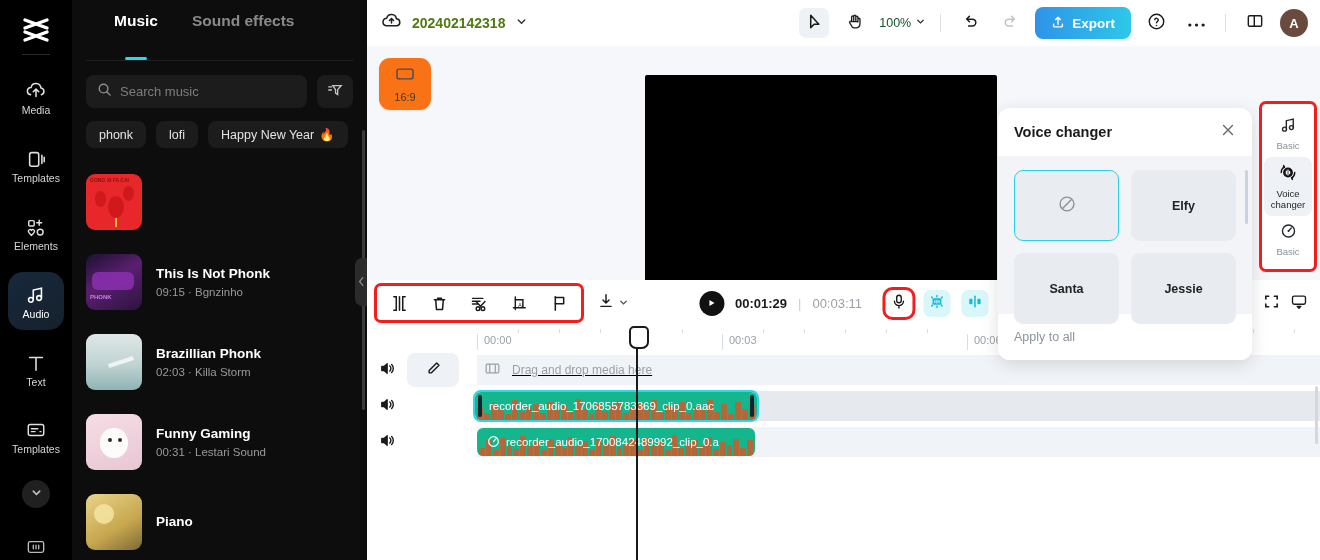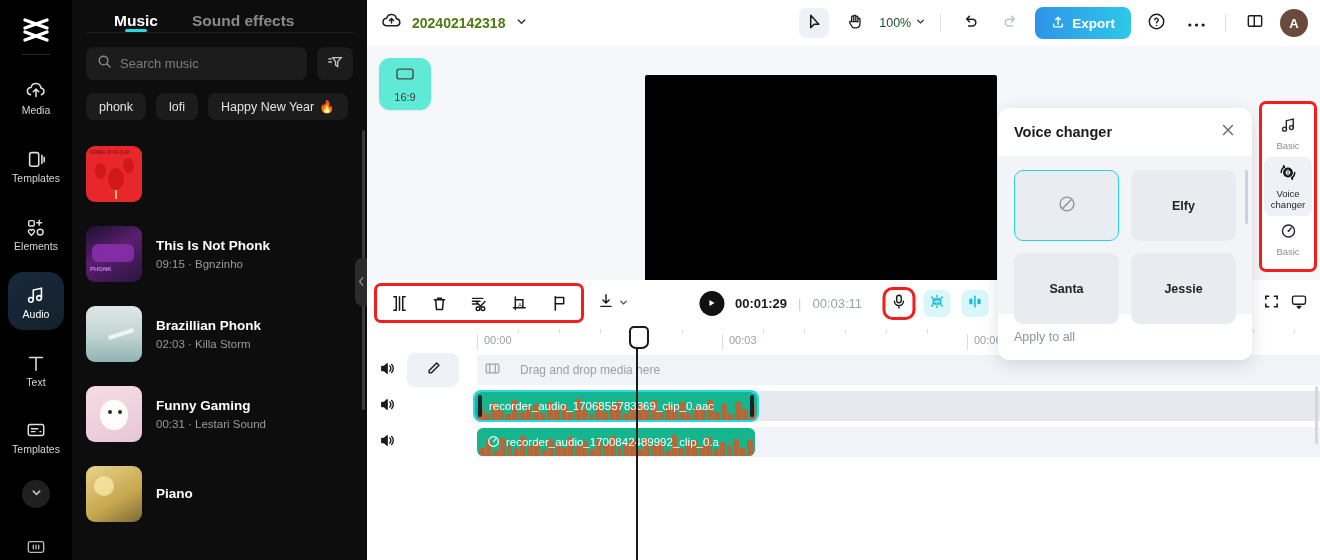--- a/index.html
+++ b/index.html
@@ -33,21 +33,21 @@
     display: flex; align-items: center; justify-content: center; margin-top: 4px; cursor: pointer;
   }
   .rail-kbd { margin-top: 30px; cursor: pointer; }
 
   
   .panel {
     width: 295px; height: 560px; background: #0d0d0d; flex: 0 0 295px;
     position: relative; overflow: hidden;
   }
   .panel-tabs { display: flex; gap: 34px; padding: 12px 0 0 42px; }
-  .ptab { font-size: 15.5px; font-weight: 700; color: #8a8a8a; padding-bottom: 2px; position: relative; cursor: pointer; }
+  .ptab { font-size: 15.5px; font-weight: 700; color: #8a8a8a; padding-bottom: 30px; position: relative; cursor: pointer; }
   .ptab.active { color: #ffffff; }
   .ptab.active::after {
     content: ""; position: absolute; bottom: 0; left: 50%; transform: translateX(-50%);
     width: 22px; height: 3px; border-radius: 2px; background: #28d9e6;
   }
   .panel-divide { height: 1px; background: #1f1f1f; margin: 0 14px; }
   .search-row { display: flex; gap: 10px; padding: 14px 14px 0 14px; }
   .search-box {
     flex: 1; height: 33px; background: #1c1c1c; border-radius: 8px;
     display: flex; align-items: center; gap: 8px; padding: 0 11px;
@@ -111,21 +111,21 @@
   .avatar {
     width: 28px; height: 28px; border-radius: 50%; background: #6b4a3e;
     color: #fff; font-size: 13px; font-weight: 700;
     display: flex; align-items: center; justify-content: center; cursor: pointer;
   }
 
   
   .stage { flex: 1; position: relative; background: #f5f7fa; }
   .ratio-btn {
     position: absolute; left: 12px; top: 12px; width: 52px; height: 52px;
-    background: #5eead4; border-radius: 11px; box-shadow: 0 1px 3px rgba(0,0,0,.07);
+    background: #f97316; border-radius: 11px; box-shadow: 0 1px 3px rgba(0,0,0,.07);
     display: flex; flex-direction: column; align-items: center; justify-content: center;
     gap: 5px; cursor: pointer;
   }
   .ratio-lbl { font-size: 11px; color: #3b3b3b; }
   .video-frame {
     position: absolute; left: 278px; top: 29px; width: 352px; height: 222px;
     background: #000; border-radius: 2px;
   }
 
   
@@ -201,21 +201,21 @@
   .rl-tick { position: absolute; top: 3px; width: 1px; height: 4px; background: #d8dde3; }
   .track-headers { position: absolute; left: 0; top: 26px; width: 110px; }
   .th-row { height: 36px; display: flex; align-items: center; }
   .th-mute { width: 40px; display: flex; align-items: center; justify-content: center; cursor: pointer; }
   .th-edit {
     width: 52px; height: 34px; border-radius: 8px; background: #eef1f5;
     display: flex; align-items: center; justify-content: center; cursor: pointer;
   }
   .lane { position: absolute; left: 110px; right: 0; height: 30px; background: #f0f3f7; }
   .lane.alt { background: #e6eaef; }
-  .placeholder-row { display: flex; align-items: center; gap: 20px; height: 100%; padding-left: 8px; }
+  .placeholder-row { display: flex; align-items: center; gap: 12px; height: 100%; padding-left: 8px; text-decoration: underline; }
   .ph-text { font-size: 12px; color: #9aa1a9; }
   .clip {
     position: absolute; height: 28px; border-radius: 6px; overflow: hidden;
     background: #15b68e; cursor: pointer;
   }
   .clip.sel { outline: 2.5px solid #2bd7e8; }
   .clip-label {
     position: absolute; left: 0; right: 0; top: 0; bottom: 0;
     display: flex; align-items: center; gap: 6px; padding-left: 10px;
     font-size: 11.5px; color: #ffffff; white-space: nowrap; overflow: hidden; z-index: 3;

